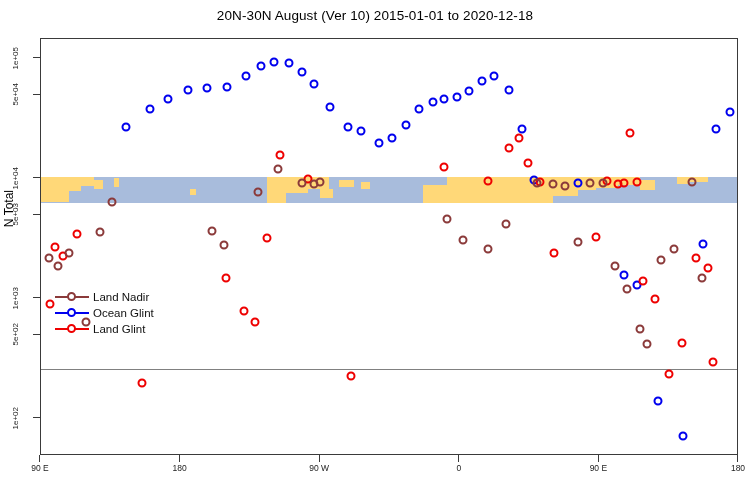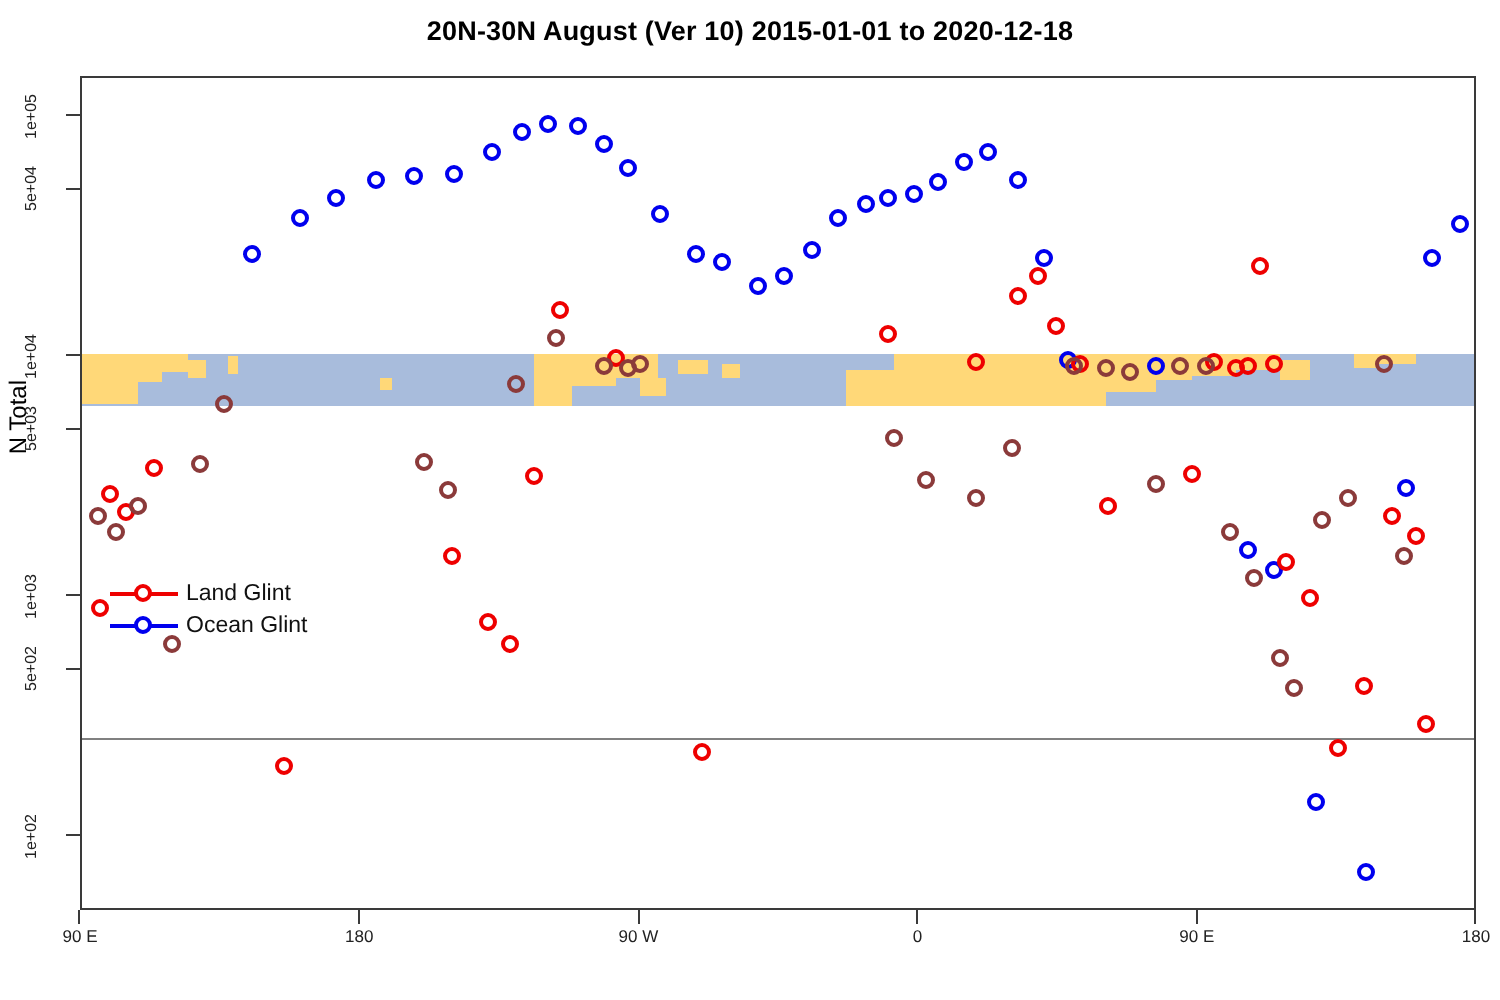--- a/index.html
+++ b/index.html
@@ -1,21 +1,21 @@
 <!DOCTYPE html>
 <html><head>
 <meta charset="utf-8">
 <style>
   html,body{margin:0;padding:0;background:#ffffff;}
   body{width:750px;height:500px;overflow:hidden;
        font-family:"Liberation Sans","DejaVu Sans",sans-serif;color:#000;}
   #root{position:relative;width:750px;height:500px;}
 
   #title{position:absolute;left:0;top:8px;width:750px;text-align:center;
-         font-size:13.5px;font-weight:bold;letter-spacing:.1px;}
+         font-size:13.5px;font-weight:normal;letter-spacing:.1px;}
 
   #plot{position:absolute;left:40px;top:38px;width:698px;height:417px;
         border:1.4px solid #3a3a3a;box-sizing:border-box;background:#fff;
         overflow:hidden;}
 
   
   #mapband{position:absolute;left:0;top:138px;width:698px;height:26px;
            background:#a8bcdc;overflow:hidden;}
   .land{position:absolute;background:#ffd878;}
 
@@ -190,31 +190,38 @@
         <div class="pt nadir" style="left: 606.484px; top: 305.21px; border-color: rgb(139, 58, 58);"></div>
         <div class="pt nadir" style="left: 620.444px; top: 221.334px; border-color: rgb(139, 58, 58);"></div>
         <div class="pt nadir" style="left: 632.853px; top: 210.203px; border-color: rgb(139, 58, 58);"></div>
         <div class="pt nadir" style="left: 651.467px; top: 143.225px; border-color: rgb(139, 58, 58);"></div>
         <div class="pt nadir" style="left: 660.773px; top: 238.869px; border-color: rgb(139, 58, 58);"></div>
       </div>
 
     <div id="legend">
         <div class="lgrow">
           <span class="lgsym">
-            <span class="lgline" style="border-top-color: rgb(238, 0, 0);"></span>
-            <span class="lgmark" style="border-color: rgb(238, 0, 0);"></span>
+            <span class="lgline" style="border-top-color: rgb(139, 58, 58);"></span>
+            <span class="lgmark" style="border-color: rgb(139, 58, 58);"></span>
           </span>
-          <span class="lgtxt">Land Glint</span>
+          <span class="lgtxt">Land Nadir</span>
         </div>
         <div class="lgrow">
           <span class="lgsym">
             <span class="lgline" style="border-top-color: rgb(0, 0, 238);"></span>
             <span class="lgmark" style="border-color: rgb(0, 0, 238);"></span>
           </span>
           <span class="lgtxt">Ocean Glint</span>
+        </div>
+        <div class="lgrow">
+          <span class="lgsym">
+            <span class="lgline" style="border-top-color: rgb(238, 0, 0);"></span>
+            <span class="lgmark" style="border-color: rgb(238, 0, 0);"></span>
+          </span>
+          <span class="lgtxt">Land Glint</span>
         </div>
       </div>
   </div>
 
   <div id="yaxis">
       <div class="xtick" style="position: absolute; left: 33px; top: 57.4px; width: 7px; height: 0px; border-top: 1.2px solid rgb(58, 58, 58); border-left: none;"></div>
       <div style="position: absolute; left: 0px; top: 58px; width: 30px; height: 0px; display: flex; align-items: center; justify-content: center;">
         <span style="writing-mode: vertical-rl; transform: rotate(180deg); font-size: 8px; color: rgb(34, 34, 34); white-space: nowrap;">1e+05</span>
       </div>
       <div class="xtick" style="position: absolute; left: 33px; top: 93.5236px; width: 7px; height: 0px; border-top: 1.2px solid rgb(58, 58, 58); border-left: none;"></div>

